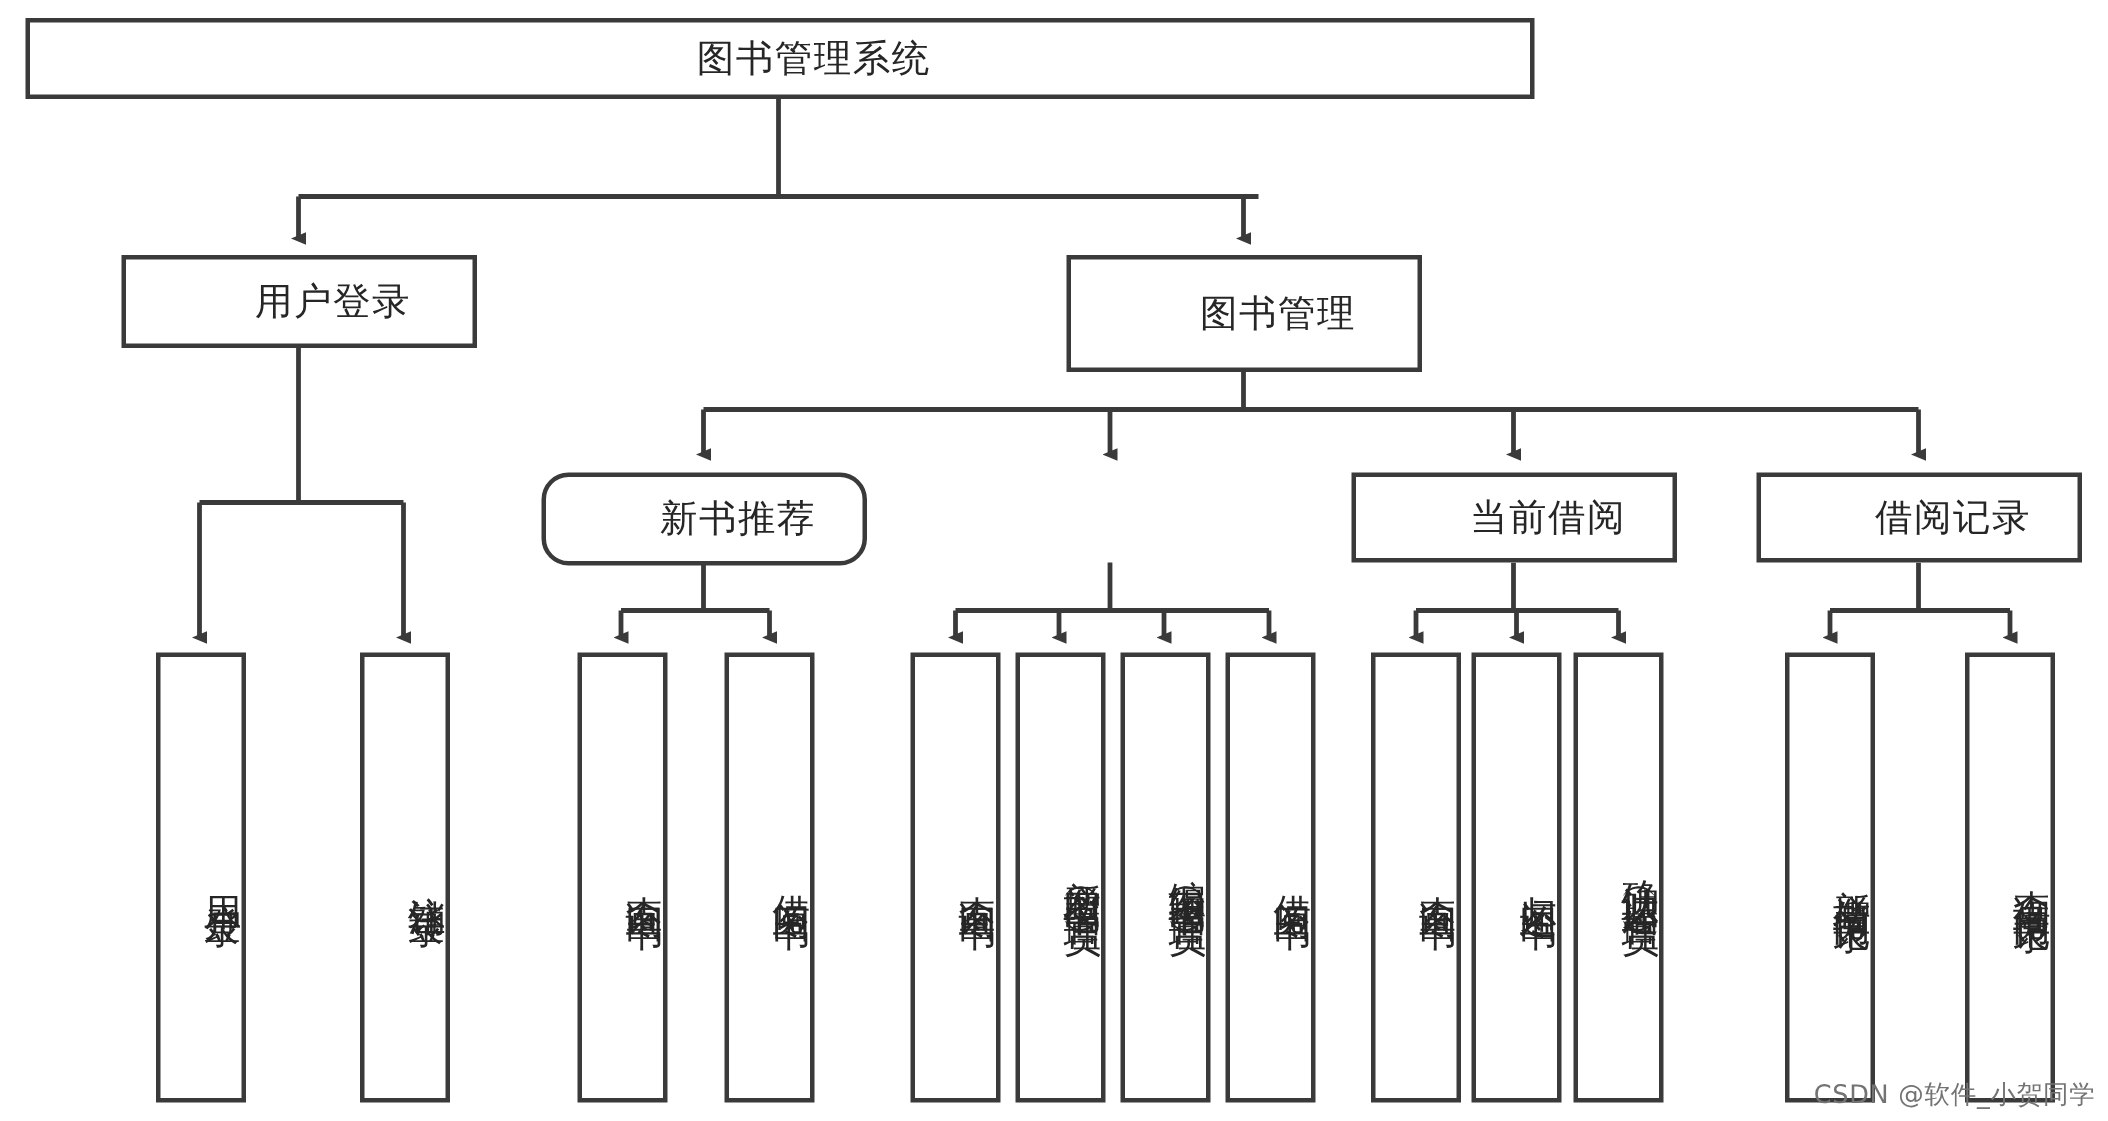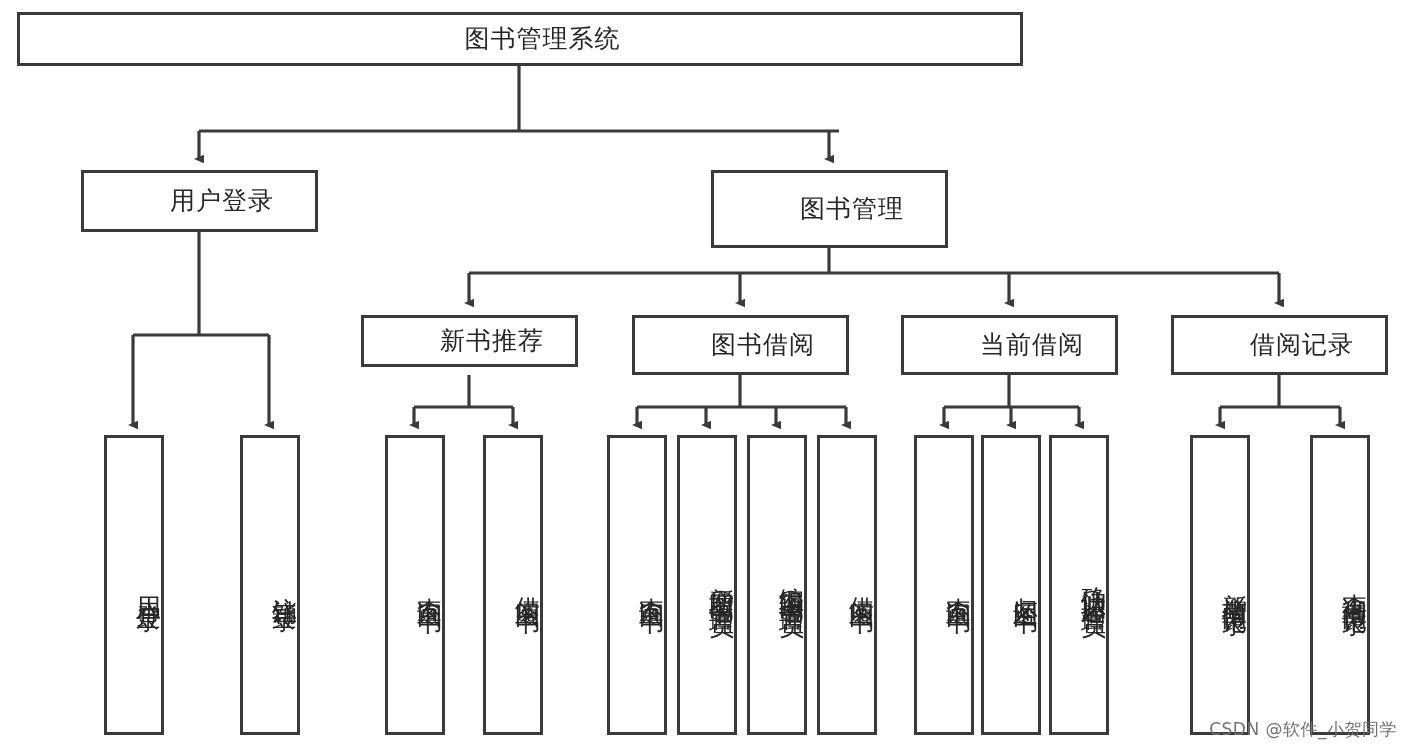--- a/index.html
+++ b/index.html
@@ -131,25 +131,22 @@
     <span>图书管理系统</span>
   </div>
 
   <div class="node h" style="left:81px; top:170px; width:237px; height:62px;">
     <span>用户登录</span>
   </div>
   <div class="node h" style="left:711px; top:170px; width:237px; height:78px;">
     <span>图书管理</span>
   </div>
 
-  <div class="node h" style="left:361px; top:315px; width:217px; height:52px;">
+  <div class="node h" style="left:361px; top:315px; width:217px; height:62px;border-radius:18px;">
     <span>新书推荐</span>
-  </div>
-  <div class="node h" style="left:632px; top:315px; width:217px; height:60px;">
-    <span>图书借阅</span>
   </div>
   <div class="node h" style="left:901px; top:315px; width:217px; height:60px;">
     <span>当前借阅</span>
   </div>
   <div class="node h" style="left:1171px; top:315px; width:217px; height:60px;">
     <span>借阅记录</span>
   </div>
 
   <div class="node v" style="left:104px; top:435px; width:60px; height:300px;">
     <span class="vlabel">用户登录</span>

